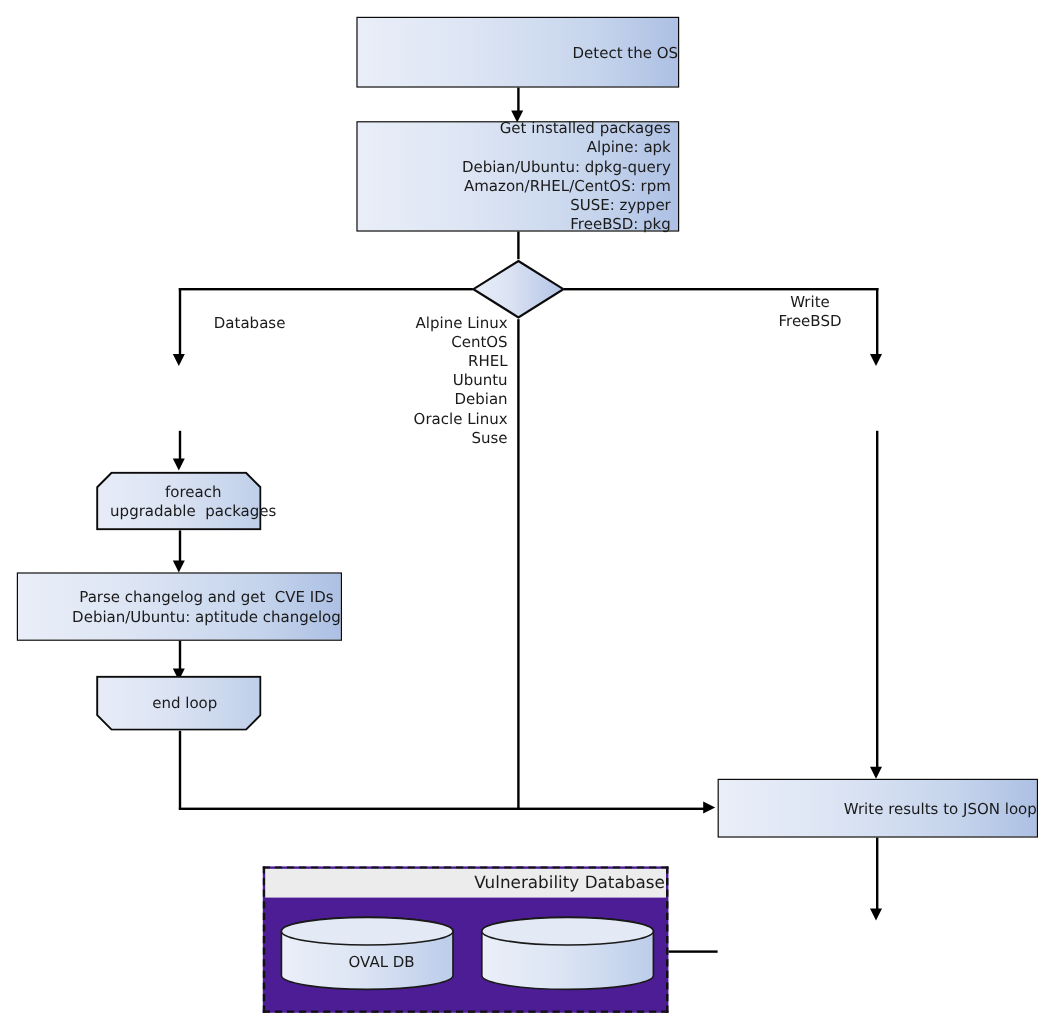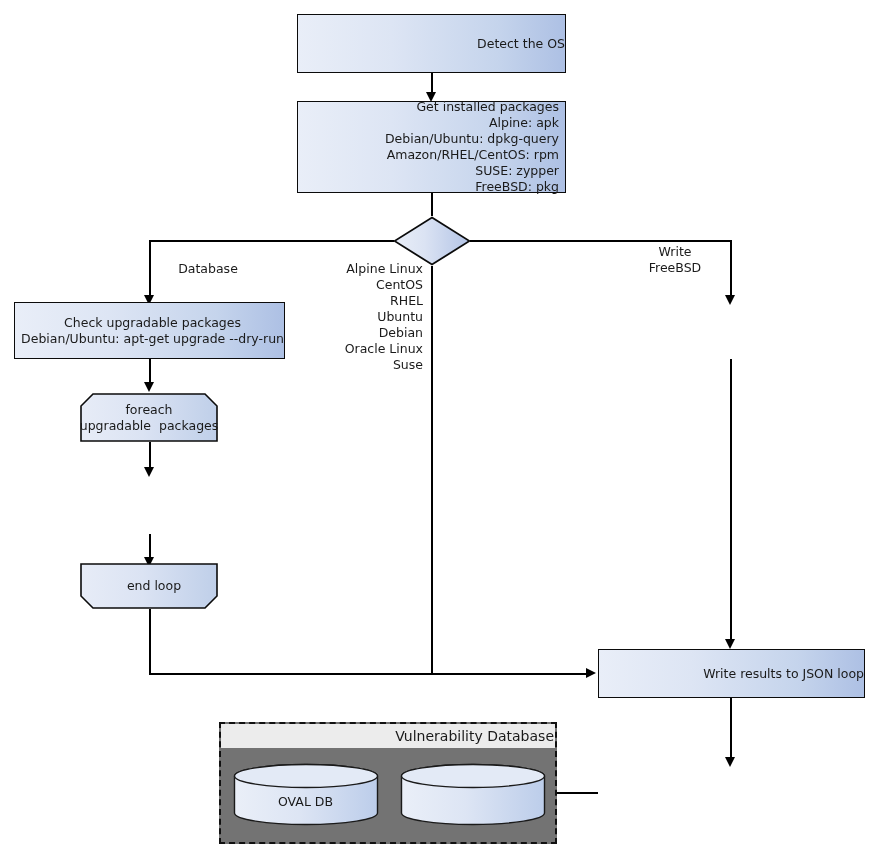--- a/index.html
+++ b/index.html
@@ -30,21 +30,21 @@
   .lnh{height:1.6px;}
   .arrow{position:absolute;width:0;height:0;}
   .arrow-down{border-left:5.5px solid transparent;border-right:5.5px solid transparent;border-top:10px solid #000;}
   .arrow-right{border-top:5.5px solid transparent;border-bottom:5.5px solid transparent;border-left:10px solid #000;}
 
   .edgelabel{position:absolute;font-size:12.5px;line-height:16px;color:#1a1a1a;white-space:pre;}
   .edgelabel.c{text-align:center;}
   .edgelabel.r{text-align:right;}
 
   
-  .group{position:absolute;box-sizing:border-box;border:2px dashed #111;background:#737373;}
+  .group{position:absolute;box-sizing:border-box;border:2px dashed #111;background:#4c1d95;}
   .group-title{position:absolute;box-sizing:border-box;background:#ececec;
                display:flex;align-items:center;justify-content:flex-end;
                font-size:14px;color:#1a1a1a;white-space:pre;}
 
   .cyl{position:absolute;}
   .cyl svg{display:block;}
   .cyl-label{position:absolute;display:flex;align-items:center;justify-content:center;
              font-size:12.5px;color:#1a1a1a;white-space:pre;}
 </style>
 </head>
@@ -96,46 +96,46 @@
 Debian
 Oracle Linux
 Suse</div>
 
   <div class="ln lnh" style="left:470px;top:240px;width:262px;"></div>
   <div class="ln lnv" style="left:730px;top:240px;height:60px;"></div>
   <div class="arrow arrow-down" style="left:725px;top:295px;"></div>
   <div class="edgelabel c" style="left:620px;top:244px;width:110px;">Write
 FreeBSD</div>
 
-  <div class="node" style="left:14px;top:302px;width:271px;height:57px;">
-    <span class="txt">Check upgradable packages
-Debian/Ubuntu: apt-get upgrade --dry-run</span>
-  </div>
 
   <div class="ln lnv" style="left:149px;top:359px;height:26px;"></div>
   <div class="arrow arrow-down" style="left:144px;top:382px;"></div>
 
   <div class="loopstart-wrap" style="left:80px;top:393px;width:138px;height:49px;">
     <svg width="138" height="49" viewBox="0 0 138 49">
       <defs>
         <linearGradient id="gradL1" x1="0" y1="0" x2="1" y2="0">
           <stop offset="0%" stop-color="#e7ecf7"></stop>
           <stop offset="45%" stop-color="#dbe3f3"></stop>
           <stop offset="100%" stop-color="#bfcfe9"></stop>
         </linearGradient>
       </defs>
       <polygon points="13,1 125,1 137,13 137,48 1,48 1,13" fill="url(#gradL1)" stroke="#0b0b0b" stroke-width="1.6"></polygon>
     </svg>
-    <div class="shapetext" style="left:0;top:0;width:138px;height:49px;">foreach
+    <div class="shapetext" style="left:12px;top:0;width:138px;height:49px;">foreach
 upgradable  packages</div>
   </div>
 
   <div class="ln lnv" style="left:149px;top:442px;height:29px;"></div>
   <div class="arrow arrow-down" style="left:144px;top:467px;"></div>
 
+  <div class="node" style="left:14px;top:477px;width:271px;height:57px;">
+    <span class="txt">Parse changelog and get  CVE IDs
+Debian/Ubuntu: aptitude changelog</span>
+  </div>
 
   <div class="ln lnv" style="left:149px;top:534px;height:27px;"></div>
   <div class="arrow arrow-down" style="left:144px;top:557px;"></div>
 
   <div class="loopend-wrap" style="left:80px;top:563px;width:138px;height:46px;">
     <svg width="138" height="46" viewBox="0 0 138 46">
       <defs>
         <linearGradient id="gradL2" x1="0" y1="0" x2="1" y2="0">
           <stop offset="0%" stop-color="#e7ecf7"></stop>
           <stop offset="45%" stop-color="#dbe3f3"></stop>
@@ -174,21 +174,21 @@
       <defs>
         <linearGradient id="gradC1" x1="0" y1="0" x2="1" y2="0">
           <stop offset="0%" stop-color="#eaeff8"></stop>
           <stop offset="45%" stop-color="#dde5f4"></stop>
           <stop offset="100%" stop-color="#bccdea"></stop>
         </linearGradient>
       </defs>
       <path d="M1.5,13 a71.5,11.5 0 0 1 143,0 L144.5,50 a71.5,11.5 0 0 1 -143,0 Z" fill="url(#gradC1)" stroke="#1a1a1a" stroke-width="1.4"></path>
       <ellipse cx="73" cy="13" rx="71.5" ry="11.5" fill="#e3eaf6" stroke="#1a1a1a" stroke-width="1.4"></ellipse>
     </svg>
-    <div class="cyl-label" style="left:0;top:13px;width:145px;height:50px;">OVAL DB</div>
+    <div class="cyl-label" style="left:0;top:13px;width:170px;height:50px;">OVAL DB</div>
   </div>
 
   <div class="cyl" style="left:400px;top:763px;width:146px;height:63px;">
     <svg width="146" height="63" viewBox="0 0 146 63">
       <defs>
         <linearGradient id="gradC2" x1="0" y1="0" x2="1" y2="0">
           <stop offset="0%" stop-color="#eaeff8"></stop>
           <stop offset="45%" stop-color="#dde5f4"></stop>
           <stop offset="100%" stop-color="#bccdea"></stop>
         </linearGradient>

